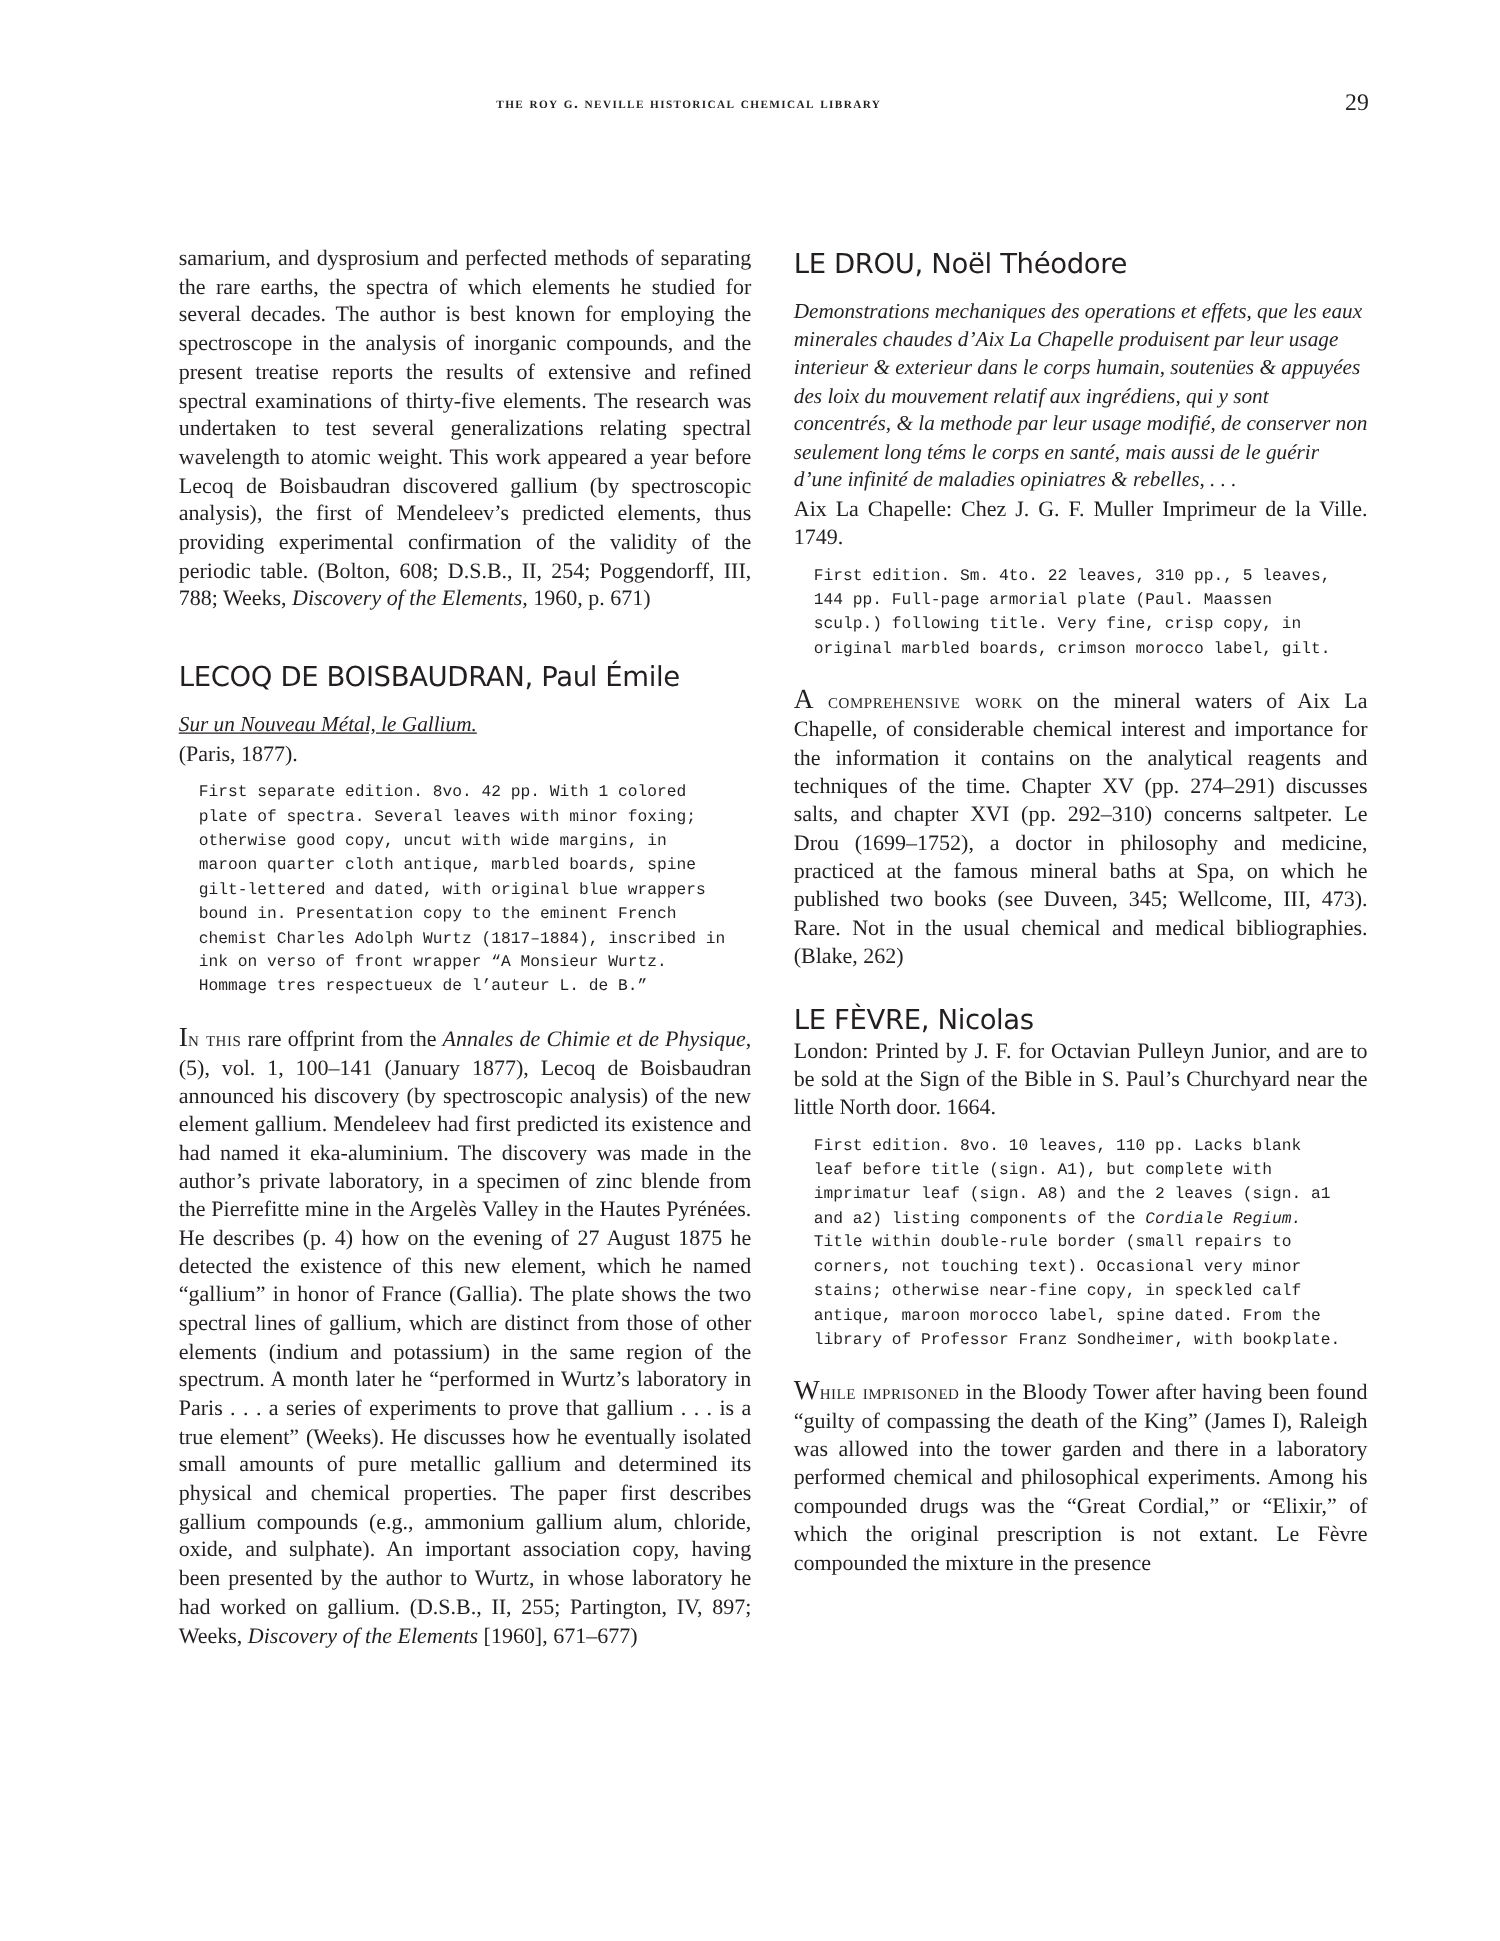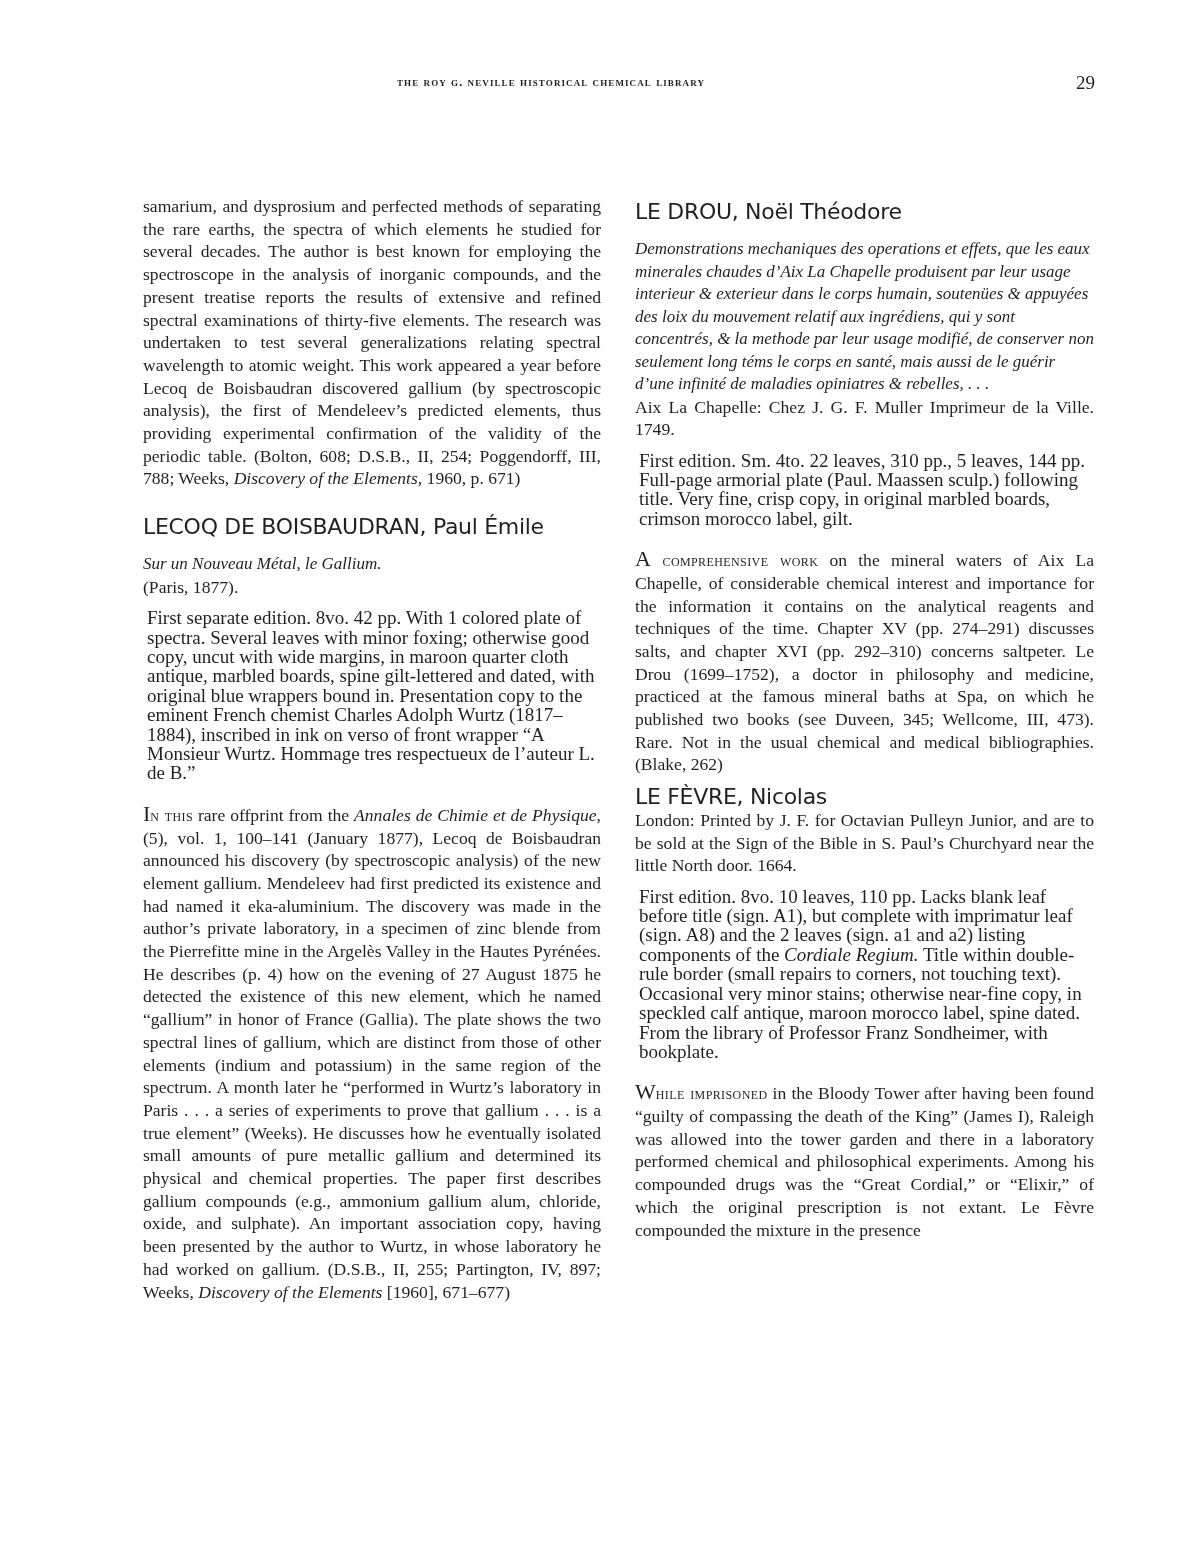--- a/index.html
+++ b/index.html
@@ -34,57 +34,57 @@
     font-family: "DejaVu Sans", "Liberation Sans", sans-serif;
     font-size: 22px; font-weight: normal; margin: 0; letter-spacing: -0.3px;
   }
   .title-text {
     font-style: italic; font-size: 17px; line-height: 22.5px; margin: 0;
   }
   .imprint-text {
     font-size: 17.6px; line-height: 22.5px; margin: 0; text-align: justify;
   }
   .collation-text {
-    font-size: 19px; line-height: 19.4px; margin: 4px;
+    font-size: 13px; line-height: 19.4px; margin: 16px; font-family: Liberation Mono, monospace;
   }
   .lead-initial { font-size: 22px; }
   .lead-caps { font-variant: small-caps; text-transform: lowercase; font-size: 17.6px; letter-spacing: 0.4px; }
   i, .it { font-style: italic; }
 </style>
 </head>
 <body>
 
 <div class="running-head">
   <div class="running-title"><span class="running-title-inner">The Roy G. Neville Historical Chemical Library</span></div>
   <div class="page-number">29</div>
 </div>
 
 <div class="col col-left">
   <p class="body-text"><span>samarium, and dysprosium and perfected methods of sepa­rating the rare earths, the spectra of which elements he stud­ied for several decades. The author is best known for employing the spectroscope in the analysis of inorganic compounds, and the present treatise reports the results of extensive and refined spectral examinations of thirty-five elements. The research was undertaken to test several gen­eralizations relating spectral wavelength to atomic weight. This work appeared a year before Lecoq de Boisbaudran discovered gallium (by spectroscopic analysis), the first of Mendeleev’s predicted elements, thus providing experimen­tal confirmation of the validity of the periodic table. (Bolton, 608; D.S.B., II, 254; Poggendorff, III, 788; Weeks, </span><i>Discov­ery of the Elements,</i><span> 1960, p. 671)</span></p>
 
-  <h2 class="entry-heading" style="margin-top:24px;"><span>LECOQ DE BOISBAUDRAN,</span><span> Paul Émile</span></h2>
+  <h2 class="entry-heading" style="margin-top:40px;"><span>LECOQ DE BOISBAUDRAN,</span><span> Paul Émile</span></h2>
 
-  <p class="title-text" style="margin-top:14px;">Sur un Nouveau Métal, le Gallium.</p>
+  <p class="title-text" style="margin-top:14px;text-decoration:underline;">Sur un Nouveau Métal, le Gallium.</p>
   <p class="imprint-text">(Paris, 1877).</p>
 
   <p class="collation-text" style="margin-top:10px;">First separate edition. 8vo. 42 pp. With 1 colored plate of spectra. Several leaves with minor foxing; otherwise good copy, uncut with wide margins, in maroon quarter cloth antique, marbled boards, spine gilt-lettered and dated, with original blue wrappers bound in. Presentation copy to the eminent French chemist Charles Adolph Wurtz (1817–1884), inscribed in ink on verso of front wrapper “A Monsieur Wurtz. Hommage tres respectueux de l’auteur L. de B.”</p>
 
   <p class="body-text" style="margin-top:20px;"><span class="lead-initial">I</span><span class="lead-caps">n this</span><span> rare offprint from the </span><i>Annales de Chimie et de Phy­sique</i><span>, (5), vol. 1, 100–141 (January 1877), Lecoq de Bois­baudran announced his discovery (by spectroscopic analysis) of the new element gallium. Mendeleev had first predicted its existence and had named it eka-aluminium. The dis­covery was made in the author’s private laboratory, in a specimen of zinc blende from the Pierrefitte mine in the Argelès Valley in the Hautes Pyrénées. He describes (p. 4) how on the evening of 27 August 1875 he detected the existence of this new element, which he named “gallium” in honor of France (Gallia). The plate shows the two spec­tral lines of gallium, which are distinct from those of other elements (indium and potassium) in the same region of the spectrum. A month later he “performed in Wurtz’s labora­tory in Paris . . . a series of experiments to prove that gal­lium . . . is a true element” (Weeks). He discusses how he eventually isolated small amounts of pure metallic gallium and determined its physical and chemical properties. The paper first describes gallium compounds (e.g., ammonium gallium alum, chloride, oxide, and sulphate). An important association copy, having been presented by the author to Wurtz, in whose laboratory he had worked on gallium. (D.S.B., II, 255; Partington, IV, 897; Weeks, </span><i>Discovery of the Elements</i><span> [1960], 671–677)</span></p>
 </div>
 
 <div class="col col-right">
   <h2 class="entry-heading" style="margin-top:4px;"><span>LE DROU,</span><span> Noël Théodore</span></h2>
 
   <p class="title-text" style="margin-top:14px;">Demonstrations mechaniques des operations et effets, que les eaux minerales chaudes d’Aix La Chapelle produisent par leur usage interieur &amp; exterieur dans le corps humain, soutenües &amp; appuyées des loix du mouvement relatif aux ingrédiens, qui y sont concentrés, &amp; la methode par leur usage modifié, de conserver non seulement long téms le corps en santé, mais aussi de le guérir d’une infinité de maladies opiniatres &amp; rebelles, . . .</p>
   <p class="imprint-text">Aix La Chapelle: Chez J. G. F. Muller Imprimeur de la Ville. 1749.</p>
 
   <p class="collation-text" style="margin-top:10px;">First edition. Sm. 4to. 22 leaves, 310 pp., 5 leaves, 144 pp. Full-page armorial plate (Paul. Maassen sculp.) following title. Very fine, crisp copy, in original marbled boards, crimson morocco label, gilt.</p>
 
   <p class="body-text" style="margin-top:20px;"><span class="lead-initial">A</span><span class="lead-caps"> comprehensive work</span><span> on the mineral waters of Aix La Chapelle, of considerable chemical interest and importance for the information it contains on the analytical reagents and techniques of the time. Chapter XV (pp. 274–291) dis­cusses salts, and chapter XVI (pp. 292–310) concerns salt­peter. Le Drou (1699–1752), a doctor in philosophy and medicine, practiced at the famous mineral baths at Spa, on which he published two books (see Duveen, 345; Wellcome, III, 473). Rare. Not in the usual chemical and medical bib­liographies. (Blake, 262)</span></p>
 
-  <h2 class="entry-heading" style="margin-top:8px;"><span>LE FÈVRE,</span><span> Nicolas</span></h2>
+  <h2 class="entry-heading" style="margin-top:28px;"><span>LE FÈVRE,</span><span> Nicolas</span></h2>
 
   <p class="imprint-text">London: Printed by J. F. for Octavian Pulleyn Junior, and are to be sold at the Sign of the Bible in S. Paul’s Church­yard near the little North door. 1664.</p>
 
   <p class="collation-text" style="margin-top:10px;"><span>First edition. 8vo. 10 leaves, 110 pp. Lacks blank leaf before title (sign. A1), but complete with imprimatur leaf (sign. A8) and the 2 leaves (sign. a1 and a2) listing components of the </span><i>Cordiale Regium.</i><span> Title within double-rule border (small repairs to corners, not touching text). Occasional very minor stains; otherwise near-fine copy, in speckled calf antique, maroon morocco label, spine dated. From the library of Professor Franz Sondheimer, with bookplate.</span></p>
 
   <p class="body-text" style="margin-top:20px;"><span class="lead-initial">W</span><span class="lead-caps">hile imprisoned</span><span> in the Bloody Tower after having been found “guilty of compassing the death of the King” (James I), Raleigh was allowed into the tower garden and there in a laboratory performed chemical and philosophical experi­ments. Among his compounded drugs was the “Great Cor­dial,” or “Elixir,” of which the original prescription is not extant. Le Fèvre compounded the mixture in the presence</span></p>
 </div>
 
 </body></html>

